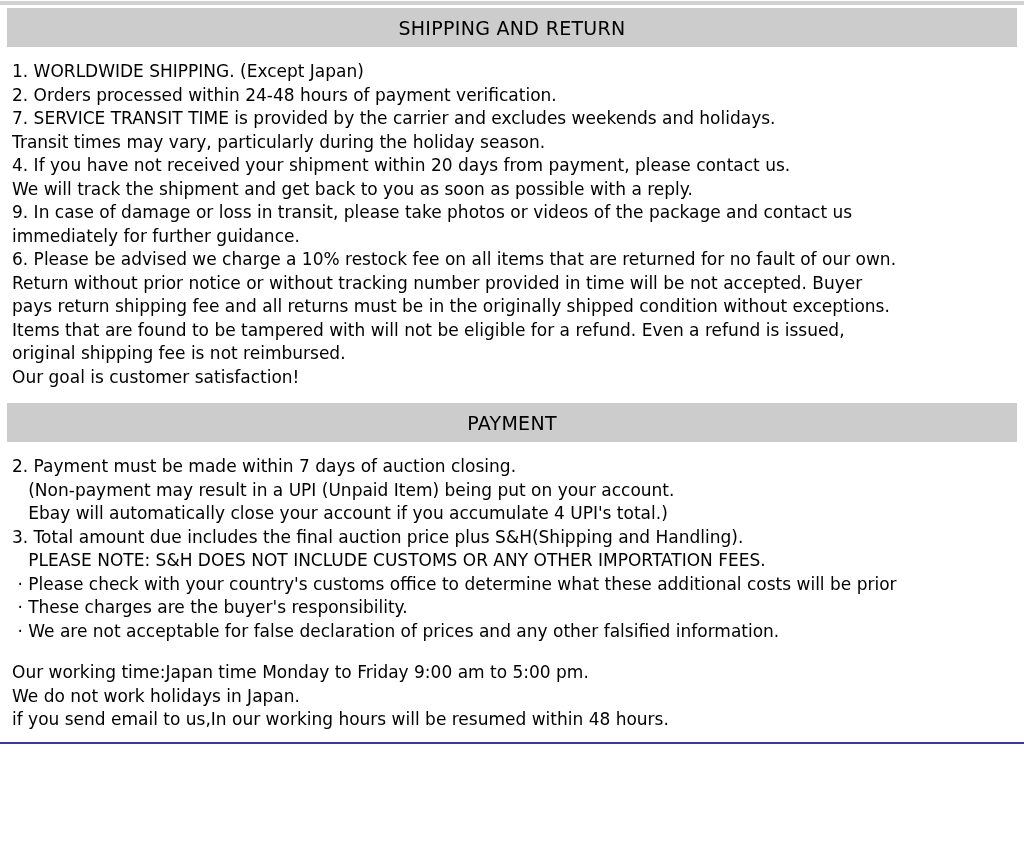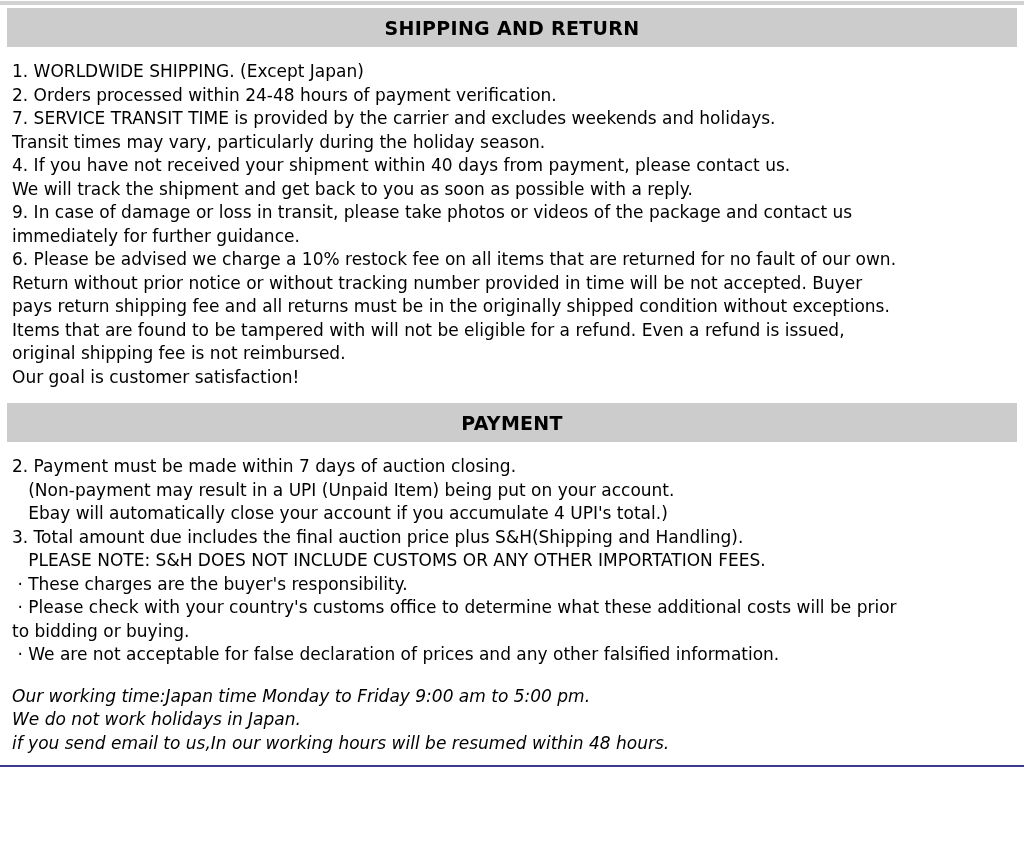--- a/index.html
+++ b/index.html
@@ -17,30 +17,30 @@
     background: #d2d2d2;
   }
   .section-header {
     height: 39px;
     margin: 0 7px;
     background: #cccccc;
     display: flex;
     align-items: center;
     justify-content: center;
     font-size: 19px;
-    font-weight: bold;
+    font-weight: normal;
     letter-spacing: 0.3px;
   }
   .policy-section.first .section-header { margin-top: 3px; }
   .section-body {
     padding: 13px 8px 14px 12px;
     font-size: 17px;
     line-height: 23.5px;
   }
-  .policy-section.last .section-body { padding-top: 4px; padding-bottom: 0; font-style: italic; }
+  .policy-section.last .section-body { padding-top: 4px; padding-bottom: 0; }
   .section-body .line { white-space: pre-wrap; }
   .bottom-divider {
     height: 2px;
     margin-top: 10px;
     background: #3a3a8e;
   }
 </style>
 </head>
 <body>
 
@@ -48,21 +48,21 @@
 
 <section class="policy-section first">
   <div class="section-header">
     <span>SHIPPING AND RETURN</span>
   </div>
   <div class="section-body">
     <div class="line">1. WORLDWIDE SHIPPING. (Except Japan)</div>
     <div class="line">2. Orders processed within 24-48 hours of payment verification.</div>
     <div class="line">7. SERVICE TRANSIT TIME is provided by the carrier and excludes weekends and holidays.</div>
     <div class="line">Transit times may vary, particularly during the holiday season.</div>
-    <div class="line">4. If you have not received your shipment within 40 days from payment, please contact us.</div>
+    <div class="line">4. If you have not received your shipment within 20 days from payment, please contact us.</div>
     <div class="line">We will track the shipment and get back to you as soon as possible with a reply.</div>
     <div class="line">9. In case of damage or loss in transit, please take photos or videos of the package and contact us</div>
     <div class="line">immediately for further guidance.</div>
     <div class="line">6. Please be advised we charge a 10% restock fee on all items that are returned for no fault of our own.</div>
     <div class="line">Return without prior notice or without tracking number provided in time will be not accepted. Buyer</div>
     <div class="line">pays return shipping fee and all returns must be in the originally shipped condition without exceptions.</div>
     <div class="line">Items that are found to be tampered with will not be eligible for a refund. Even a refund is issued,</div>
     <div class="line">original shipping fee is not reimbursed.</div>
     <div class="line">Our goal is customer satisfaction!</div>
   </div>
@@ -71,23 +71,22 @@
 <section class="policy-section">
   <div class="section-header">
     <span>PAYMENT</span>
   </div>
   <div class="section-body">
     <div class="line">2. Payment must be made within 7 days of auction closing.</div>
     <div class="line">   (Non-payment may result in a UPI (Unpaid Item) being put on your account.</div>
     <div class="line">   Ebay will automatically close your account if you accumulate 4 UPI's total.)</div>
     <div class="line">3. Total amount due includes the final auction price plus S&amp;H(Shipping and Handling).</div>
     <div class="line">   PLEASE NOTE: S&amp;H DOES NOT INCLUDE CUSTOMS OR ANY OTHER IMPORTATION FEES.</div>
+    <div class="line"> · Please check with your country's customs office to determine what these additional costs will be prior</div>
     <div class="line"> · These charges are the buyer's responsibility.</div>
-    <div class="line"> · Please check with your country's customs office to determine what these additional costs will be prior</div>
-    <div class="line">to bidding or buying.</div>
     <div class="line"> · We are not acceptable for false declaration of prices and any other falsified information.</div>
   </div>
 </section>
 
 <section class="policy-section last">
   <div class="section-body">
     <div class="line">Our working time:Japan time Monday to Friday 9:00 am to 5:00 pm.</div>
     <div class="line">We do not work holidays in Japan.</div>
     <div class="line">if you send email to us,In our working hours will be resumed within 48 hours.</div>
   </div>

